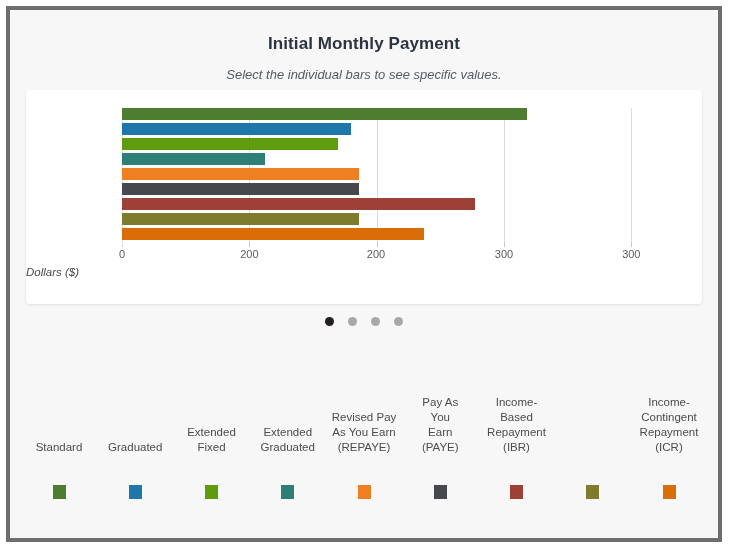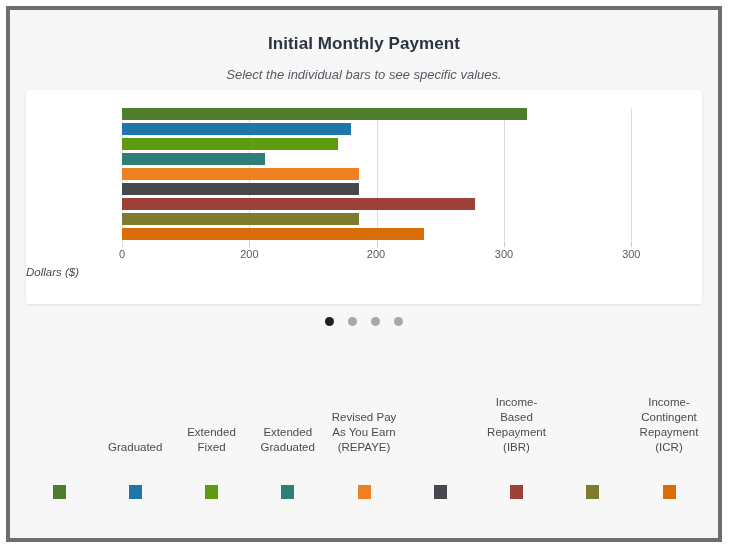--- a/index.html
+++ b/index.html
@@ -202,20 +202,21 @@
 
     <div id="pager">
         <div class="dot active"></div>
         <div class="dot"></div>
         <div class="dot"></div>
         <div class="dot"></div>
       </div>
 
     <div id="legend">
         <div class="legend-item">
+          <div class="legend-label">Standard</div>
           <div class="legend-swatch" style="background: rgb(79, 125, 47);"></div>
         </div>
         <div class="legend-item">
           <div class="legend-label">Graduated</div>
           <div class="legend-swatch" style="background: rgb(31, 118, 168);"></div>
         </div>
         <div class="legend-item">
           <div class="legend-label">Extended
 Fixed</div>
           <div class="legend-swatch" style="background: rgb(94, 155, 14);"></div>
@@ -225,20 +226,24 @@
 Graduated</div>
           <div class="legend-swatch" style="background: rgb(46, 127, 119);"></div>
         </div>
         <div class="legend-item">
           <div class="legend-label">Revised Pay
 As You Earn
 (REPAYE)</div>
           <div class="legend-swatch" style="background: rgb(238, 128, 34);"></div>
         </div>
         <div class="legend-item">
+          <div class="legend-label">Pay As
+You
+Earn
+(PAYE)</div>
           <div class="legend-swatch" style="background: rgb(70, 72, 78);"></div>
         </div>
         <div class="legend-item">
           <div class="legend-label">Income-
 Based
 Repayment
 (IBR)</div>
           <div class="legend-swatch" style="background: rgb(156, 64, 56);"></div>
         </div>
         <div class="legend-item">

